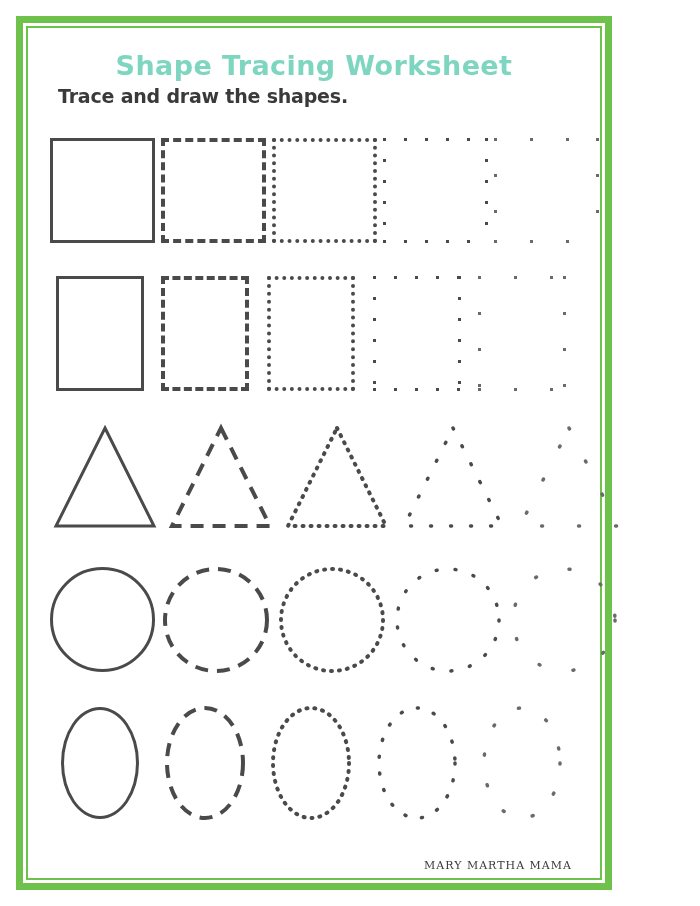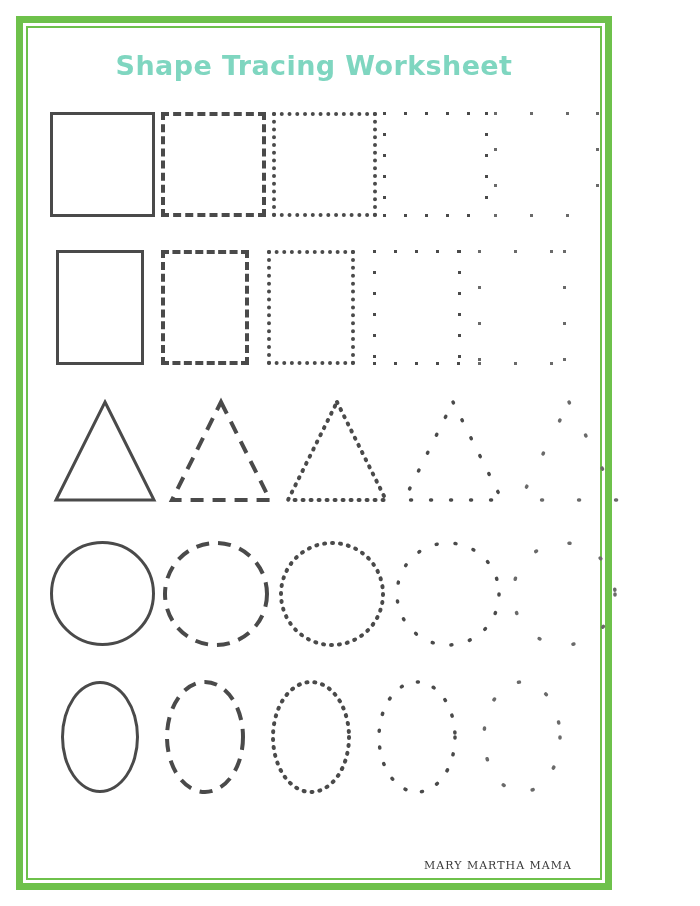--- a/index.html
+++ b/index.html
@@ -156,20 +156,21 @@
 </head>
 <body>
 
 <div class="page">
   <div class="frame-outer"></div>
   <div class="frame-inner"></div>
 
   <div class="content">
 
     <div class="title">Shape Tracing Worksheet</div>
+    <div class="subtitle">Trace and draw the shapes.</div>
 
     <div class="rows">
 
       <div class="row">
         <div class="cell">
           <div class="sq s-solid"></div>
         </div>
         <div class="cell">
           <div class="sq s-dashed"></div>
         </div>

